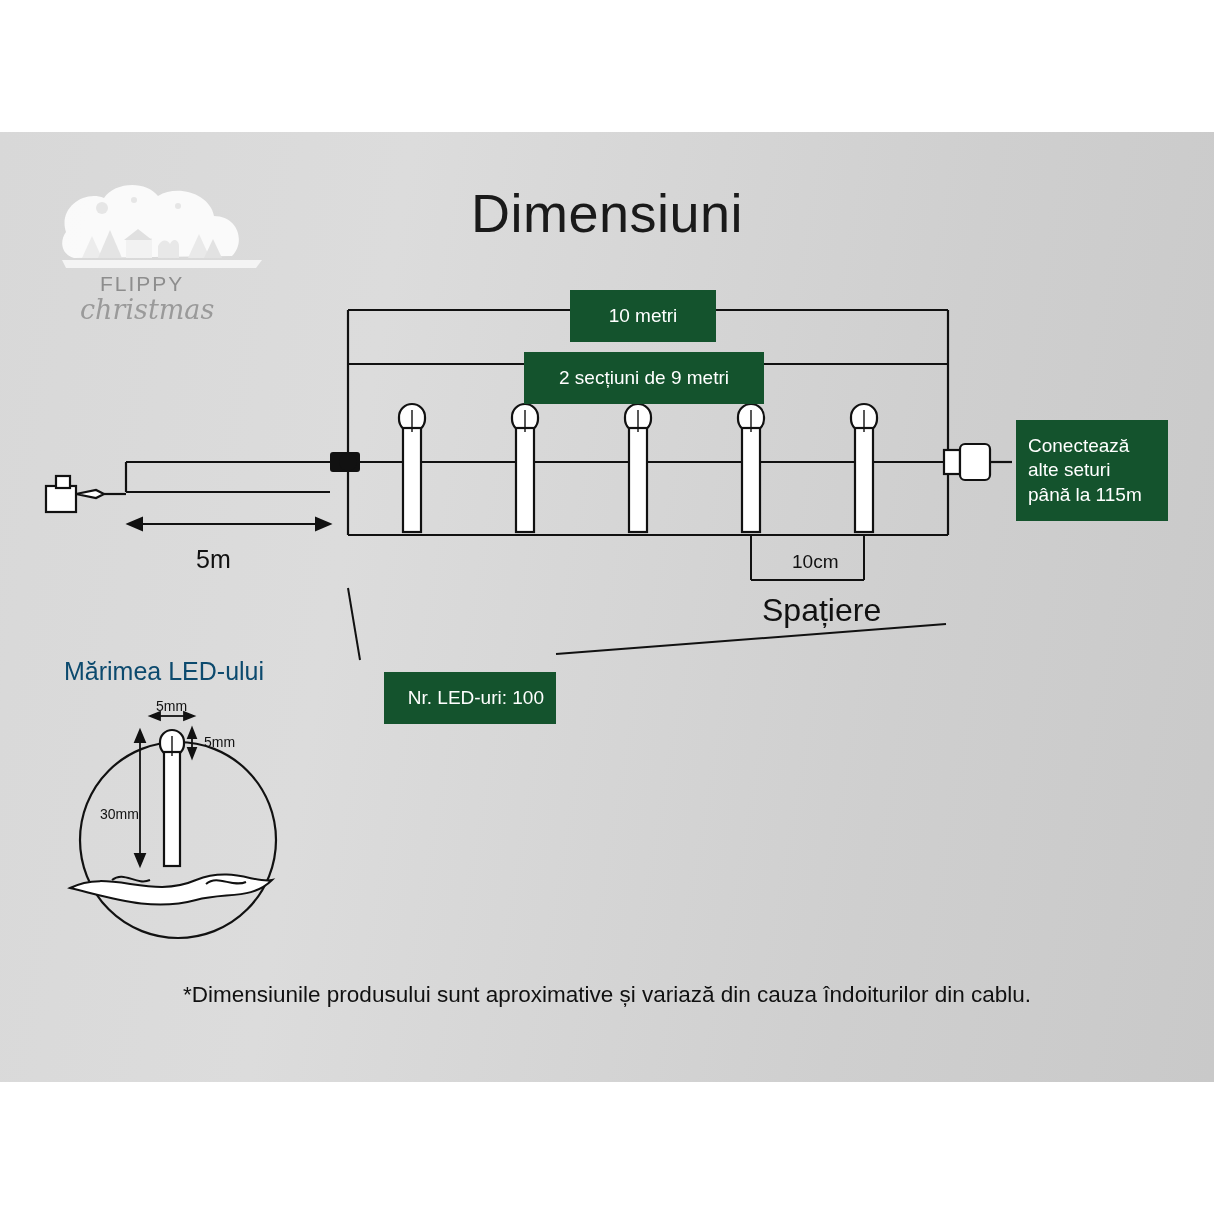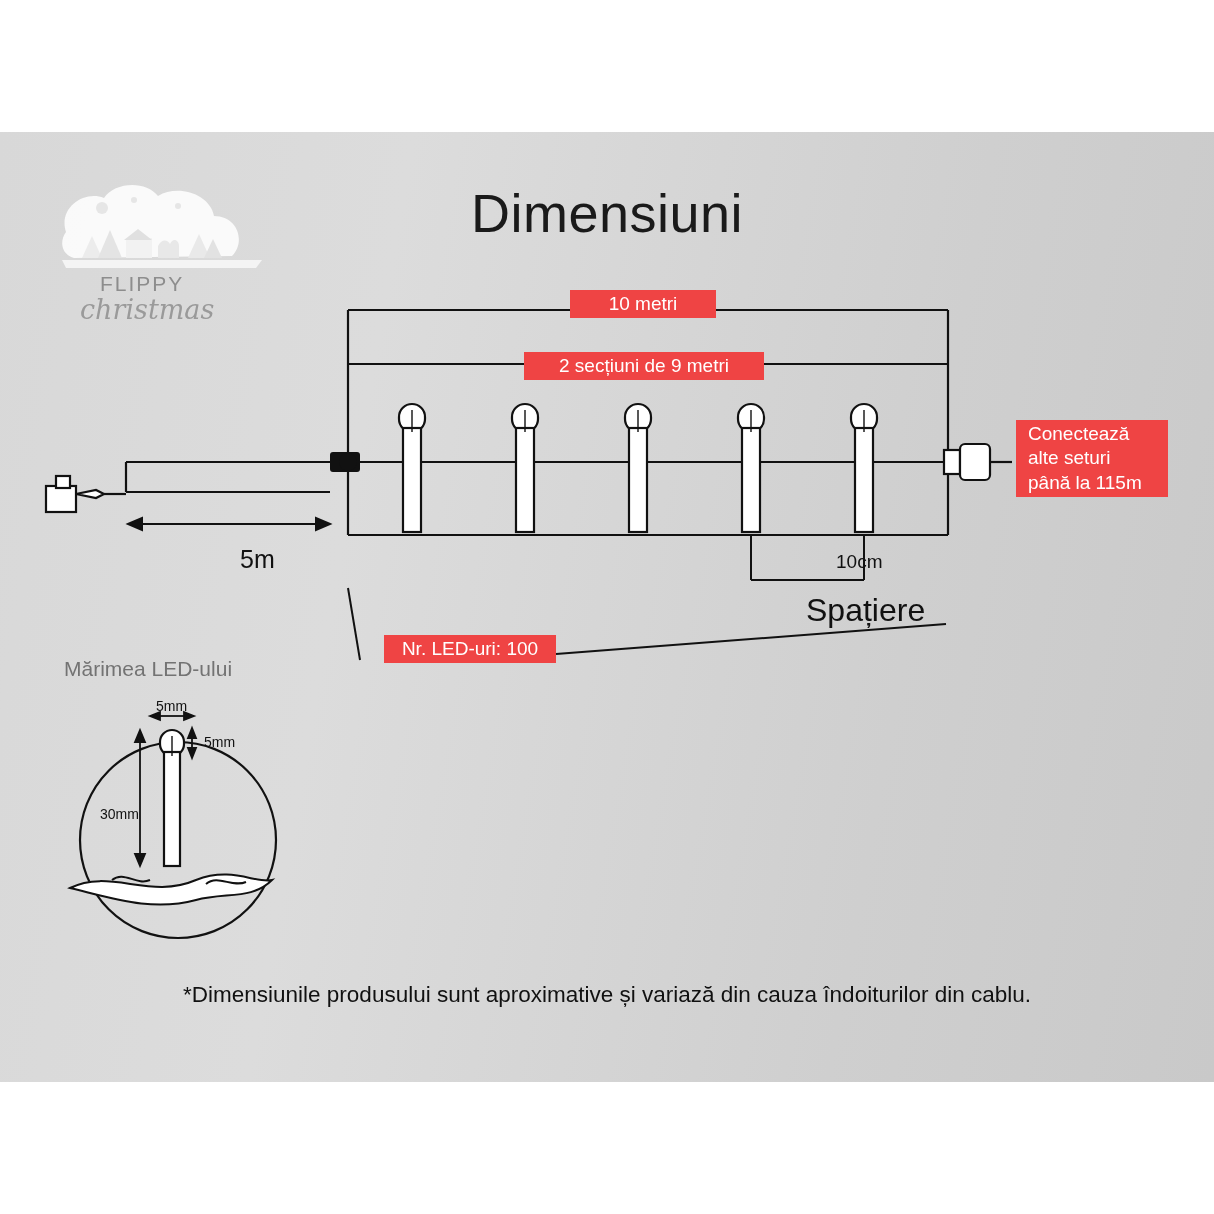--- a/index.html
+++ b/index.html
@@ -23,33 +23,32 @@
   #panel {
     position: absolute;
     left: 0;
     top: 132px;
     width: 1214px;
     height: 950px;
     background: linear-gradient(100deg, #d8d8d8 0%, #dcdcdc 30%, #cfcfcf 72%, #c9c9c9 100%);
   }
   .lbl {
     position: absolute;
-    background: #ef4444;
+    background: #14532d;
     color: #ffffff;
     font-size: 19px;
     line-height: 1.28;
-    padding: 2px 12px;
+    padding: 14px 12px;
     white-space: pre-line;
     box-sizing: border-box;
   }
   .plain {
     position: absolute;
     color: #111111;
     white-space: pre-line;
-    margin-left: 44px;
   }
   #title {
     position: absolute;
     left: 0;
     top: 182px;
     width: 1214px;
     text-align: center;
     font-size: 54px;
     color: #1a1a1a;
     letter-spacing: .5px;
@@ -94,22 +93,22 @@
     top: 982px;
     width: 1214px;
     text-align: center;
     font-size: 22.5px;
     color: #111111;
   }
   #ledsize-title {
     position: absolute;
     left: 64px;
     top: 657px;
-    font-size: 21px;
-    color: #737373;
+    font-size: 25px;
+    color: #0c4a6e;
   }
   .dimtext {
     position: absolute;
     font-size: 14px;
     color: #111;
   }
   #len5m {
     position: absolute;
     left: 196px;
     top: 545px;
@@ -242,21 +241,21 @@
   </svg>
 
   <div class="lbl" style="left:570px; top:290px; width:146px; text-align:center;">10 metri</div>
 
   <div class="lbl" style="left:524px; top:352px; width:240px; text-align:center;">2 secțiuni de 9 metri</div>
 
   <div class="lbl" style="left:1016px; top:420px; width:152px;">Conectează
 alte seturi
 până la 115m</div>
 
-  <div class="lbl" style="left:384px; top:635px; width:172px; text-align:center;">Nr. LED-uri: 100</div>
+  <div class="lbl" style="left:384px; top:672px; width:172px; text-align:right;">Nr. LED-uri: 100</div>
 
   <div class="plain" style="left:792px; top:551px; font-size:19px;">10cm</div>
 
   <div id="spatiere" class="plain">Spațiere</div>
 
   <div id="len5m" class="plain">5m</div>
 
   <div id="ledsize-title">Mărimea LED-ului</div>
 
   <svg class="layer">

